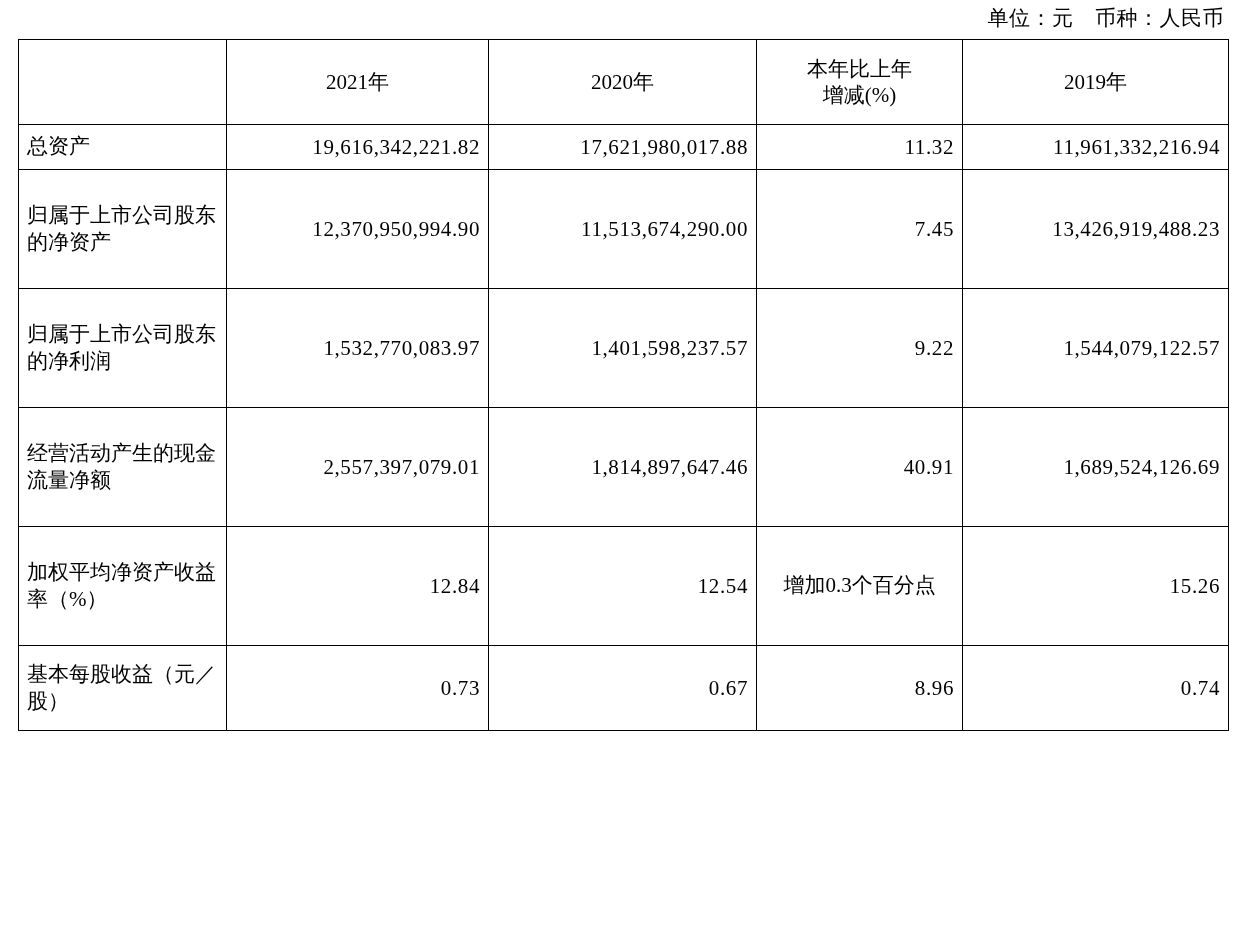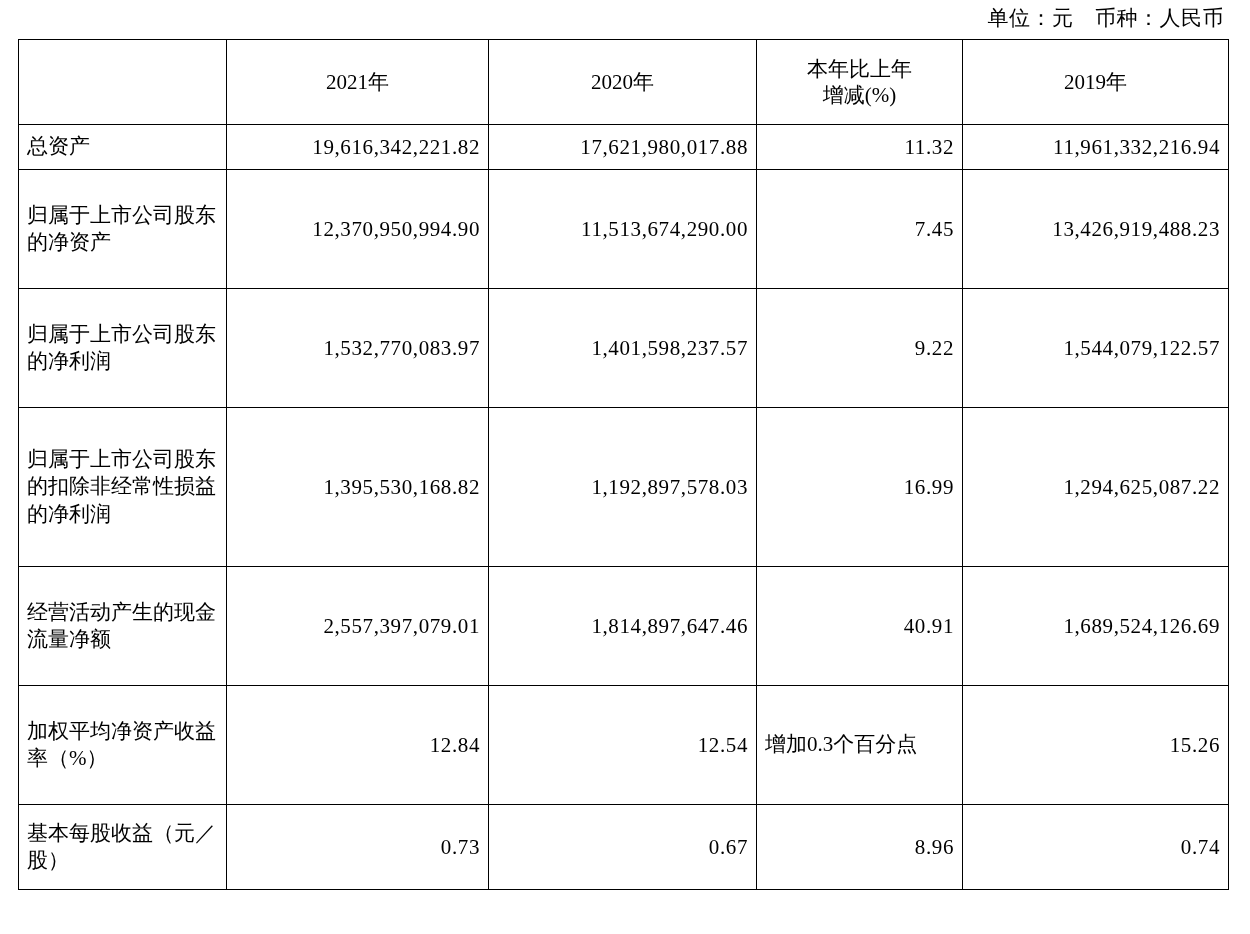--- a/index.html
+++ b/index.html
@@ -60,20 +60,21 @@
     padding-right: 4px;
   }
   .num {
     text-align: right;
     padding-right: 12px;
     font-family: "Liberation Serif", "DejaVu Serif", serif;
     letter-spacing: 0.6px;
     white-space: nowrap;
   }
   .ctr {
+    text-align: center;
     line-height: 1.3;
   }
   tr.h-sm td { height: 36px; }
   tr.h-md td { height: 76px; }
   tr.h-lg td { height: 110px; }
   tr.h-xl td { height: 150px; }
 </style>
 </head>
 <body>
 
@@ -121,27 +122,20 @@
 
 
       <tr class="h-lg">
         <td class="rowlabel">归属于上市公司股东的净利润</td>
         <td class="num">1,532,770,083.97</td>
         <td class="num">1,401,598,237.57</td>
         <td class="num">9.22</td>
         <td class="num">1,544,079,122.57</td>
       </tr>
 
-      <tr class="h-xl">
-        <td class="rowlabel">归属于上市公司股东的扣除非经常性损益的净利润</td>
-        <td class="num">1,395,530,168.82</td>
-        <td class="num">1,192,897,578.03</td>
-        <td class="num">16.99</td>
-        <td class="num">1,294,625,087.22</td>
-      </tr>
 
       <tr class="h-lg">
         <td class="rowlabel">经营活动产生的现金流量净额</td>
         <td class="num">2,557,397,079.01</td>
         <td class="num">1,814,897,647.46</td>
         <td class="num">40.91</td>
         <td class="num">1,689,524,126.69</td>
       </tr>
 
       <tr class="h-lg">

